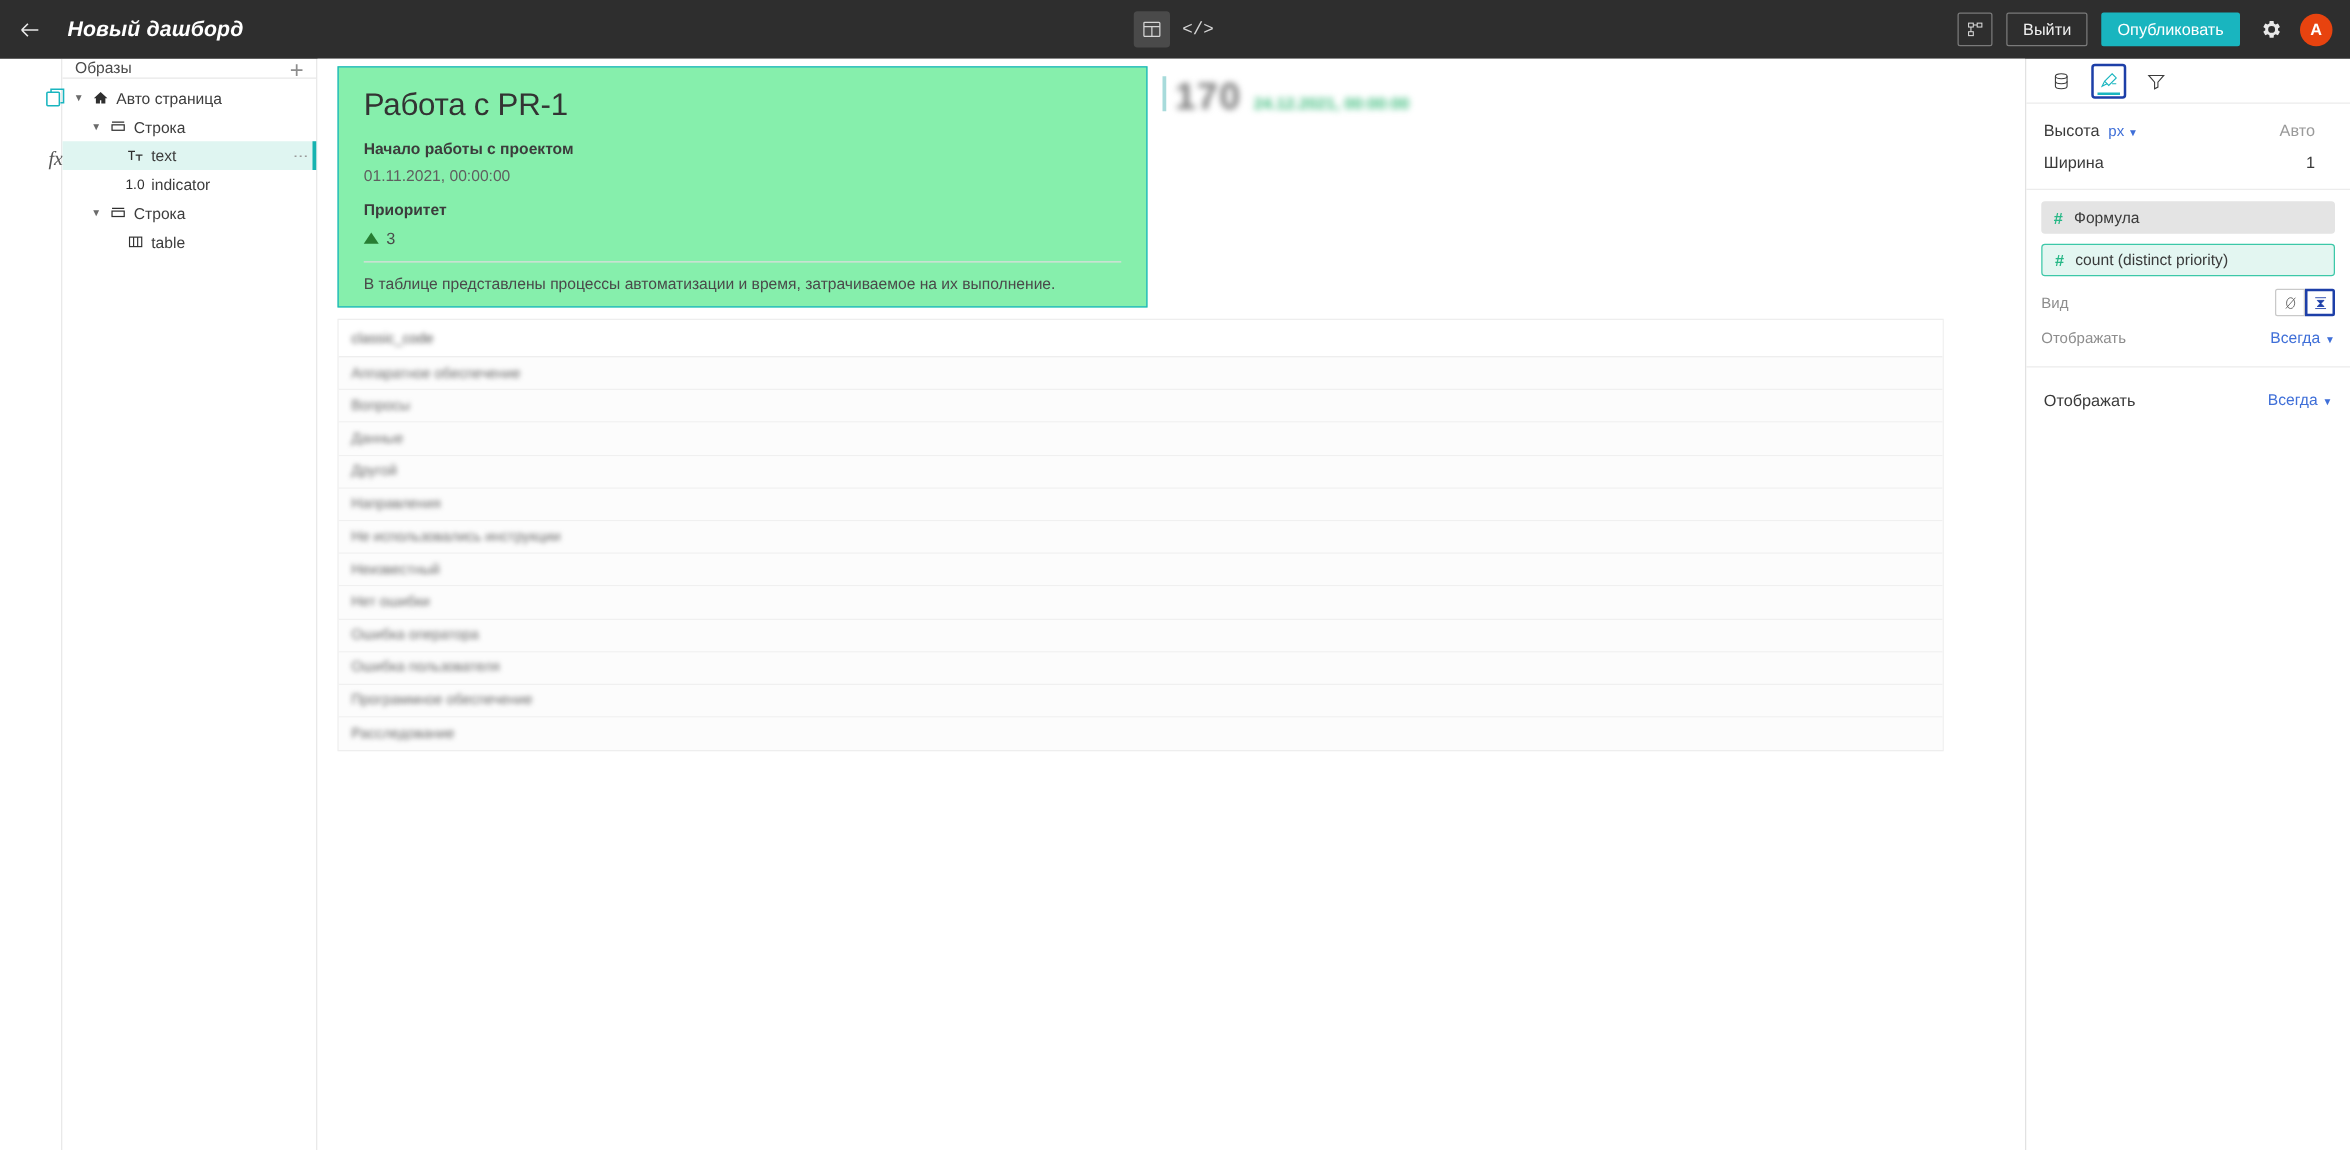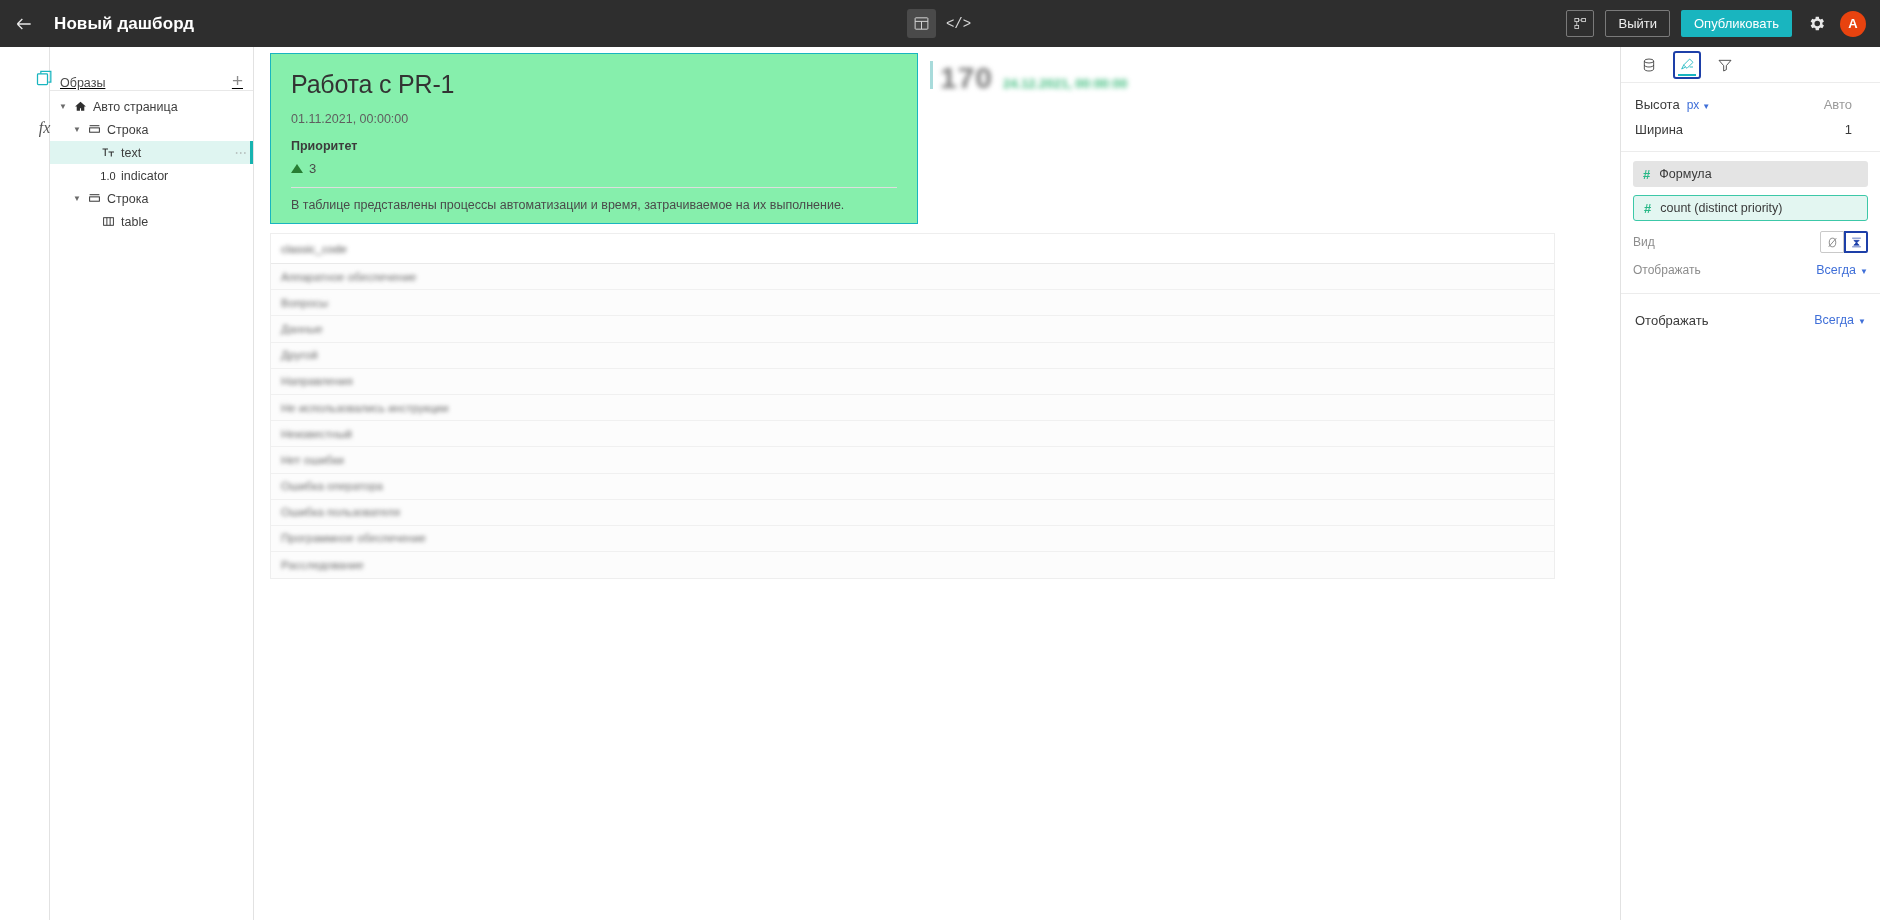--- a/index.html
+++ b/index.html
@@ -20,21 +20,21 @@
     color: #f2f2f2;
   }
   .back-btn {
     width: 48px; height: 47px;
     display: flex; align-items: center; justify-content: center;
     cursor: pointer;
   }
   .back-btn svg { width: 20px; height: 20px; stroke: #e8e8e8; fill: none; stroke-width: 1.6; }
   .app-title {
     font-size: 17px; font-weight: bold; color: #ffffff;
-    margin-left: 6px; letter-spacing: .1px;
+    margin-left: 6px; letter-spacing: .1px; font-style: italic;
   }
   .center-tools {
     position: absolute; left: 50%; transform: translateX(-50%);
     display: flex; align-items: center; gap: 8px;
   }
   .tool-btn {
     width: 29px; height: 29px; border-radius: 3px;
     display: flex; align-items: center; justify-content: center;
     cursor: pointer;
   }
@@ -91,24 +91,23 @@
   .rail-item svg { width: 20px; height: 20px; }
   .rail-fx { font-size: 16px; color: #555; font-style: italic; font-family: "Liberation Serif", serif; }
 
   
   .tree-panel {
     width: 204px; min-width: 204px; background: #ffffff;
     border-right: 1px solid #e2e2e2;
     display: flex; flex-direction: column;
   }
   .tree-head {
-    height: 44px; display: flex; align-items: flex-end;
+    height: 16px; display: flex; align-items: flex-start;
     padding: 0 10px 0 10px; border-bottom: 1px solid #e8e8e8;
     justify-content: space-between;
-    text-decoration: underline;
   }
   .tree-head-title { font-size: 12.5px; color: #4a4a4a; }
   .plus-btn { font-size: 19px; color: #8d8d8d; line-height: 1; cursor: pointer; font-weight: 300; }
   .tree-list { padding-top: 4px; }
   .tree-row {
     height: 23px; display: flex; align-items: center;
     font-size: 12.5px; color: #3d3d3d; position: relative;
     cursor: pointer; padding-right: 6px;
   }
   .tree-row.selected { background: #dff5f1; }
@@ -364,20 +363,21 @@
         </div>
 
       </div>
     </div>
 
     <div class="canvas">
 
       <div class="row-wrap">
         <div class="text-card">
           <div class="card-title">Работа с PR-1</div>
+          <div class="card-sub">Начало работы с проектом</div>
           <div class="card-val">01.11.2021, 00:00:00</div>
           <div class="card-sub">Приоритет</div>
           <div class="prio-row">
             <span class="tri"></span>
             <span class="prio-num">3</span>
           </div>
           <div class="card-divider"></div>
           <div class="card-note">В таблице представлены процессы автоматизации и время, затрачиваемое на их выполнение.</div>
         </div>
 

